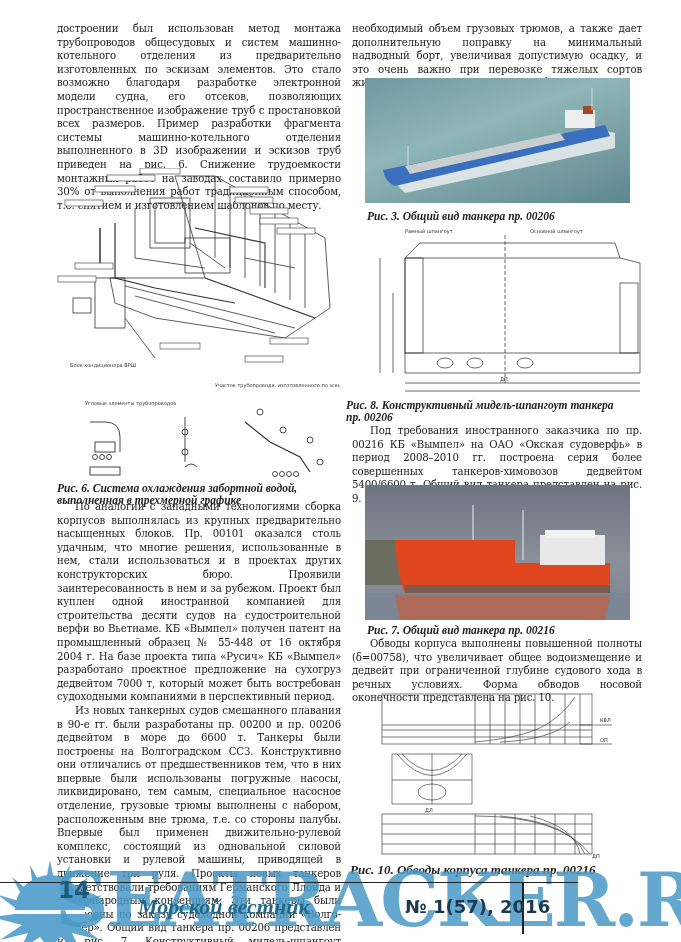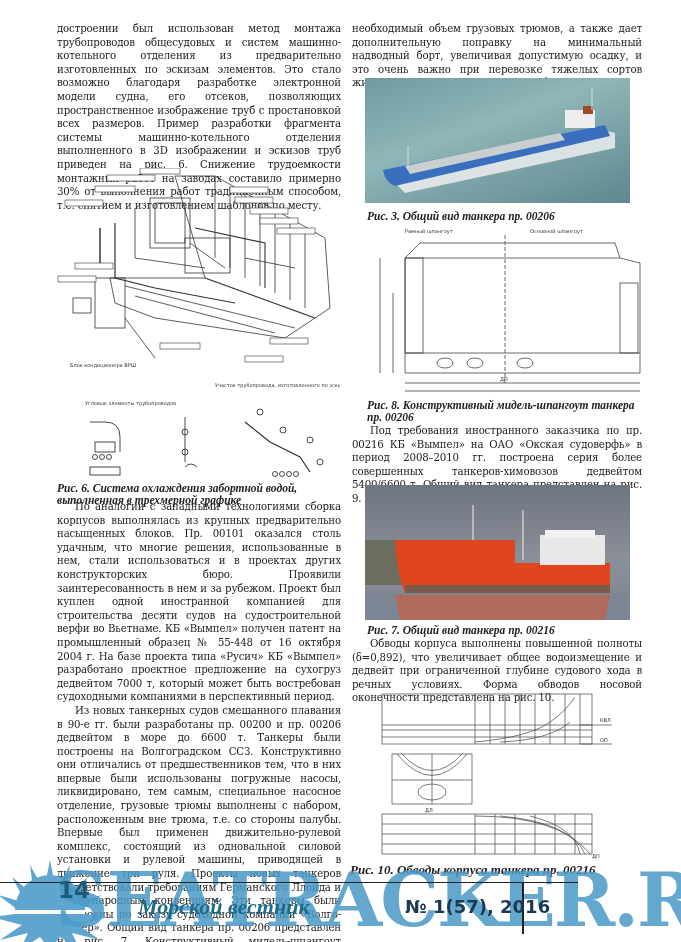--- a/index.html
+++ b/index.html
@@ -144,21 +144,21 @@
       <ellipse cx="110" cy="140" rx="8" ry="5"></ellipse>
       <ellipse cx="160" cy="140" rx="8" ry="5"></ellipse>
       <line x1="15" y1="35" x2="15" y2="150"></line>
       <line x1="28" y1="70" x2="28" y2="150"></line>
       <line x1="40" y1="160" x2="275" y2="160"></line>
       <line x1="40" y1="168" x2="275" y2="168"></line>
     </g>
     <text x="135" y="158" class="small-label">ДП</text>
   </svg>
 </div>
-<div class="caption" style="position:absolute;left:367px;top:399px;width:280px;">Рис. 8. Конструктивный мидель-шпангоут танкера пр. 00206</div>
+<div class="caption" style="position:absolute;left:346px;top:399px;width:280px;">Рис. 8. Конструктивный мидель-шпангоут танкера пр. 00206</div>
 
 <div class="col" style="left:352px;top:424px;width:290px;">
   <p class="indent">Под требования иностранного заказчика по пр. 00216 КБ «Вымпел» на ОАО «Окская судоверфь» в период 2008–2010 гг. построена серия более совершенных танкеров-химовозов дедвейтом 5400/6600 т. Общий вид танкера представлен на рис. 9.</p>
 </div>
 
 <div class="photo" style="left:365px;top:485px;width:265px;height:135px;background:linear-gradient(180deg,#6e7480 0%,#8a8f98 55%,#7e858f 100%);">
   <svg width="265" height="135" viewBox="0 0 265 135">
     <rect x="0" y="55" width="40" height="45" fill="#6b6e5e"></rect>
     <path d="M30,55 L150,55 L150,78 L245,78 L245,100 L40,108 Q32,90 30,55 Z" fill="#e0461e"></path>
     <rect x="175" y="50" width="65" height="30" fill="#e8e8e8"></rect>
@@ -166,21 +166,21 @@
     <rect x="40" y="100" width="205" height="8" fill="#7a5a4a"></rect>
     <rect x="0" y="108" width="265" height="27" fill="#7d8694"></rect>
     <path d="M30,110 L245,110 L240,135 L35,135 Z" fill="#d8542a" opacity="0.55"></path>
     <line x1="108" y1="20" x2="108" y2="55" stroke="#eee"></line>
     <line x1="158" y1="25" x2="158" y2="75" stroke="#eee"></line>
   </svg>
 </div>
 <div class="caption" style="position:absolute;left:367px;top:624px;width:280px;">Рис. 7. Общий вид танкера пр. 00216</div>
 
 <div class="col" style="left:352px;top:637px;width:290px;">
-  <p class="indent">Обводы корпуса выполнены повышенной полноты (δ=0,892), что увеличивает общее водоизмещение и дедвейт при ограниченной глубине судового хода в речных условиях. Форма обводов носовой оконечности представлена на рис. 10.</p>
+  <p class="indent">Обводы корпуса выполнены повышенной полноты (δ=00758), что увеличивает общее водоизмещение и дедвейт при ограниченной глубине судового хода в речных условиях. Форма обводов носовой оконечности представлена на рис. 10.</p>
 </div>
 
 <div class="figure" style="left:380px;top:692px;width:250px;height:170px;">
   <svg width="250" height="170" viewBox="0 0 250 170">
     <g stroke="#444" fill="none" stroke-width="0.7">
       <rect x="2" y="2" width="210" height="50"></rect>
       <line x1="2" y1="33" x2="212" y2="33"></line>
       <line x1="2" y1="38" x2="212" y2="38"></line>
       <line x1="2" y1="45" x2="212" y2="45"></line>
       <line x1="95" y1="2" x2="95" y2="52"></line>

